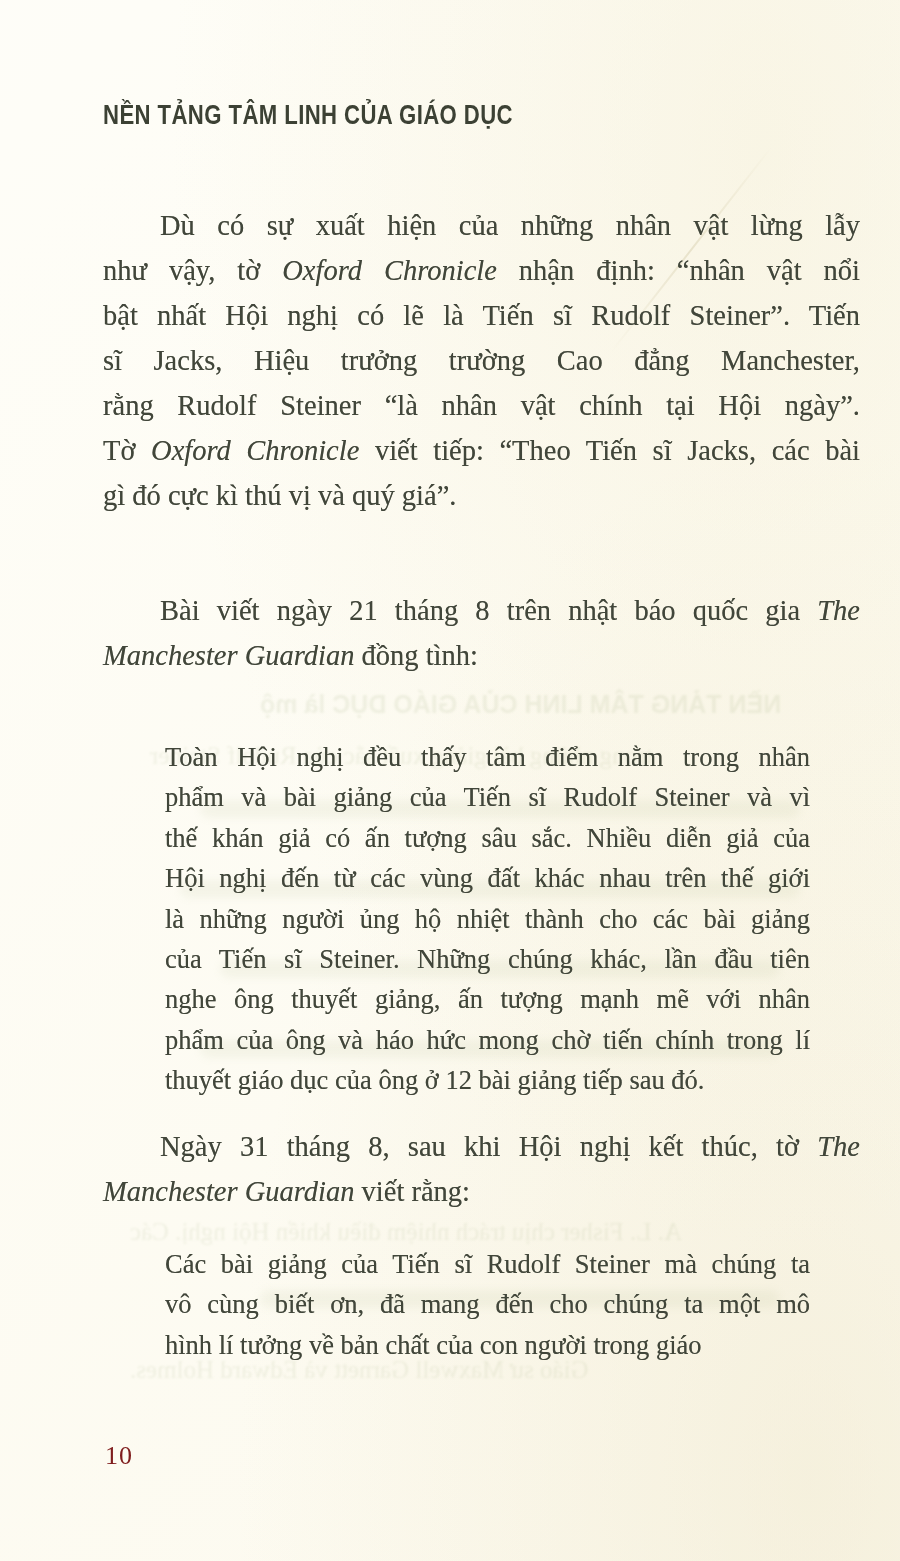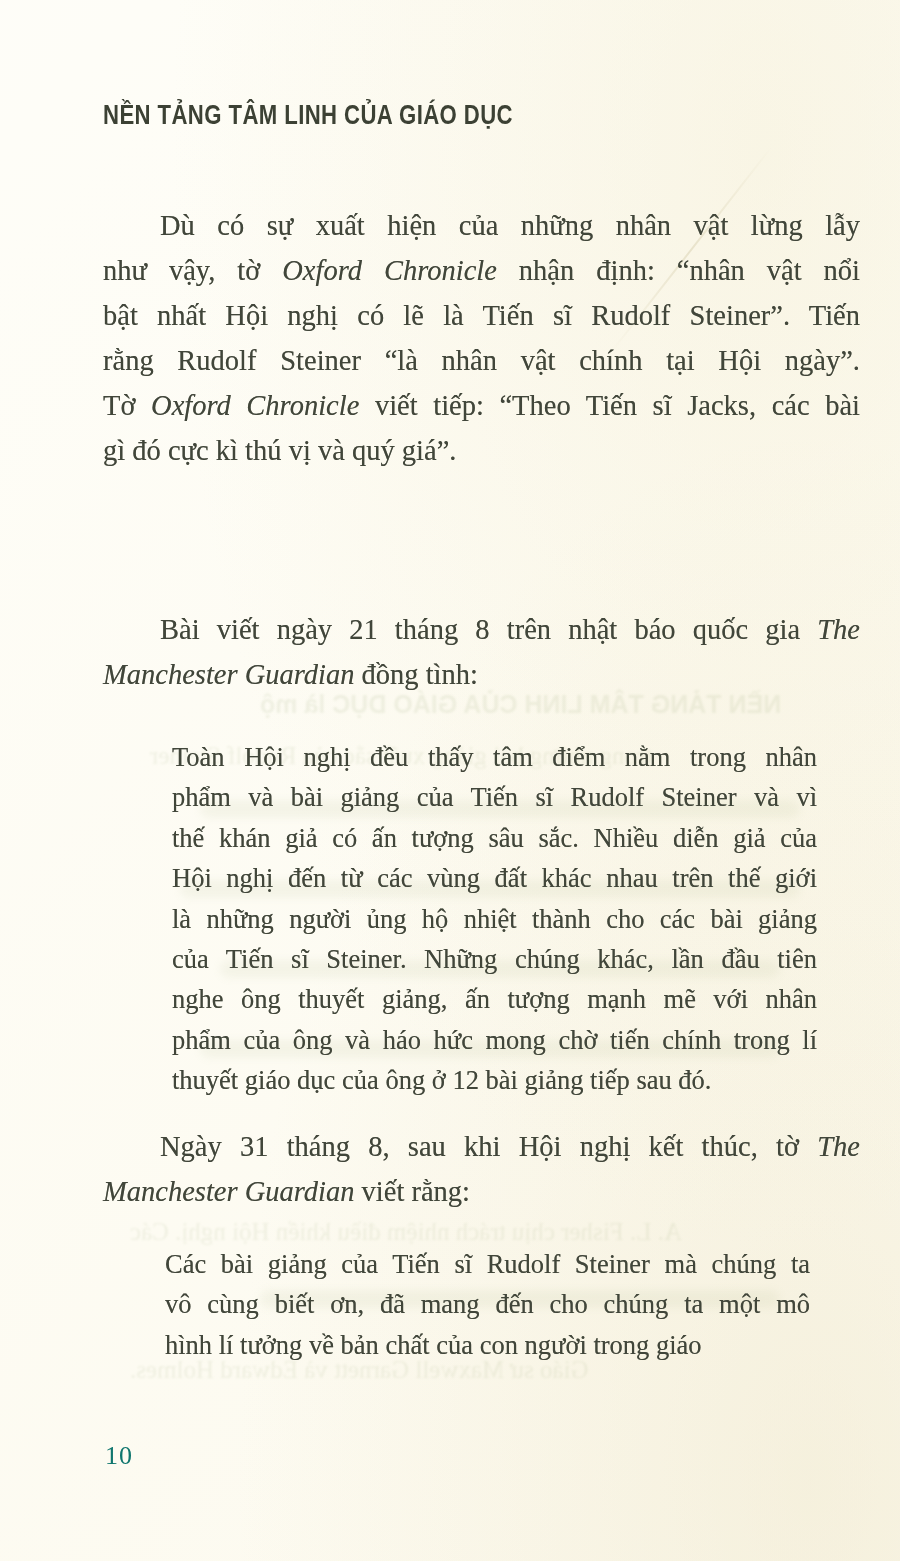--- a/index.html
+++ b/index.html
@@ -27,25 +27,25 @@
     font-size:27px;font-weight:600;color:#3c4134;
     transform:scaleX(.82);transform-origin:0 50%;
     letter-spacing:.5px;white-space:nowrap;
   }
   .textblock{position:absolute;color:#41463a;text-shadow:0 0 .5px rgba(65,70,58,.55);}
   .para{left:103px;width:757px;font-size:28.5px;line-height:45px;}
   .bquote{left:165px;width:645px;font-size:26.5px;line-height:40.4px;}
   .tline{text-align:justify;text-align-last:justify;white-space:normal;}
   .tline.last{text-align-last:left;}
   .indent-first .tline.first{text-indent:57px;}
-  .p1{top:203px;font-family:Liberation Serif, serif;} .p2{top:607px;} .q1{top:737px;margin-left:7px;}
+  .p1{top:203px;font-family:Liberation Serif, serif;} .p2{top:588px;} .q1{top:737px;}
   .p3{top:1124px;} .q2{top:1244px;}
   .pagenum{
     position:absolute;left:105px;top:1441px;
-    font-size:26px;color:#0f766e;letter-spacing:1px;
+    font-size:26px;color:#7f1d1d;letter-spacing:1px;
   }
   
   .ghost{
     position:absolute;color:#9aa878;opacity:.14;filter:blur(1.1px);
     transform:scaleX(-1);transform-origin:center;
     font-size:25px;white-space:nowrap;pointer-events:none;
   }
   .g1{left:260px;top:690px;font-family:"Liberation Sans",sans-serif;font-weight:600;}
   .g2{left:150px;top:742px;}
   .g3{left:130px;top:1218px;}
@@ -71,20 +71,21 @@
 <div class="gblur" style="left:220px;top:960px;width:560px;"></div>
 <div class="gblur" style="left:200px;top:1040px;width:580px;"></div>
 <div class="gblur" style="left:260px;top:1290px;width:520px;"></div>
 
 <div class="header">NỀN TẢNG TÂM LINH CỦA GIÁO DỤC</div>
 
 <div class="textblock para p1 indent-first">
     <div class="tline first">Dù có sự xuất hiện của những nhân vật lừng lẫy</div>
     <div class="tline">như vậy, tờ <i>Oxford Chronicle</i> nhận định: “nhân vật nổi</div>
     <div class="tline">bật nhất Hội nghị có lẽ là Tiến sĩ Rudolf Steiner”. Tiến</div>
+    <div class="tline">sĩ Jacks, Hiệu trưởng trường Cao đẳng Manchester,</div>
     <div class="tline">rằng Rudolf Steiner “là nhân vật chính tại Hội ngày”.</div>
     <div class="tline">Tờ <i>Oxford Chronicle</i> viết tiếp: “Theo Tiến sĩ Jacks, các bài</div>
     <div class="tline last">gì đó cực kì thú vị và quý giá”.</div>
   </div>
 
 <div class="textblock para p2 indent-first">
     <div class="tline first">Bài viết ngày 21 tháng 8 trên nhật báo quốc gia <i>The</i></div>
     <div class="tline last"><i>Manchester Guardian</i> đồng tình:</div>
   </div>
 

